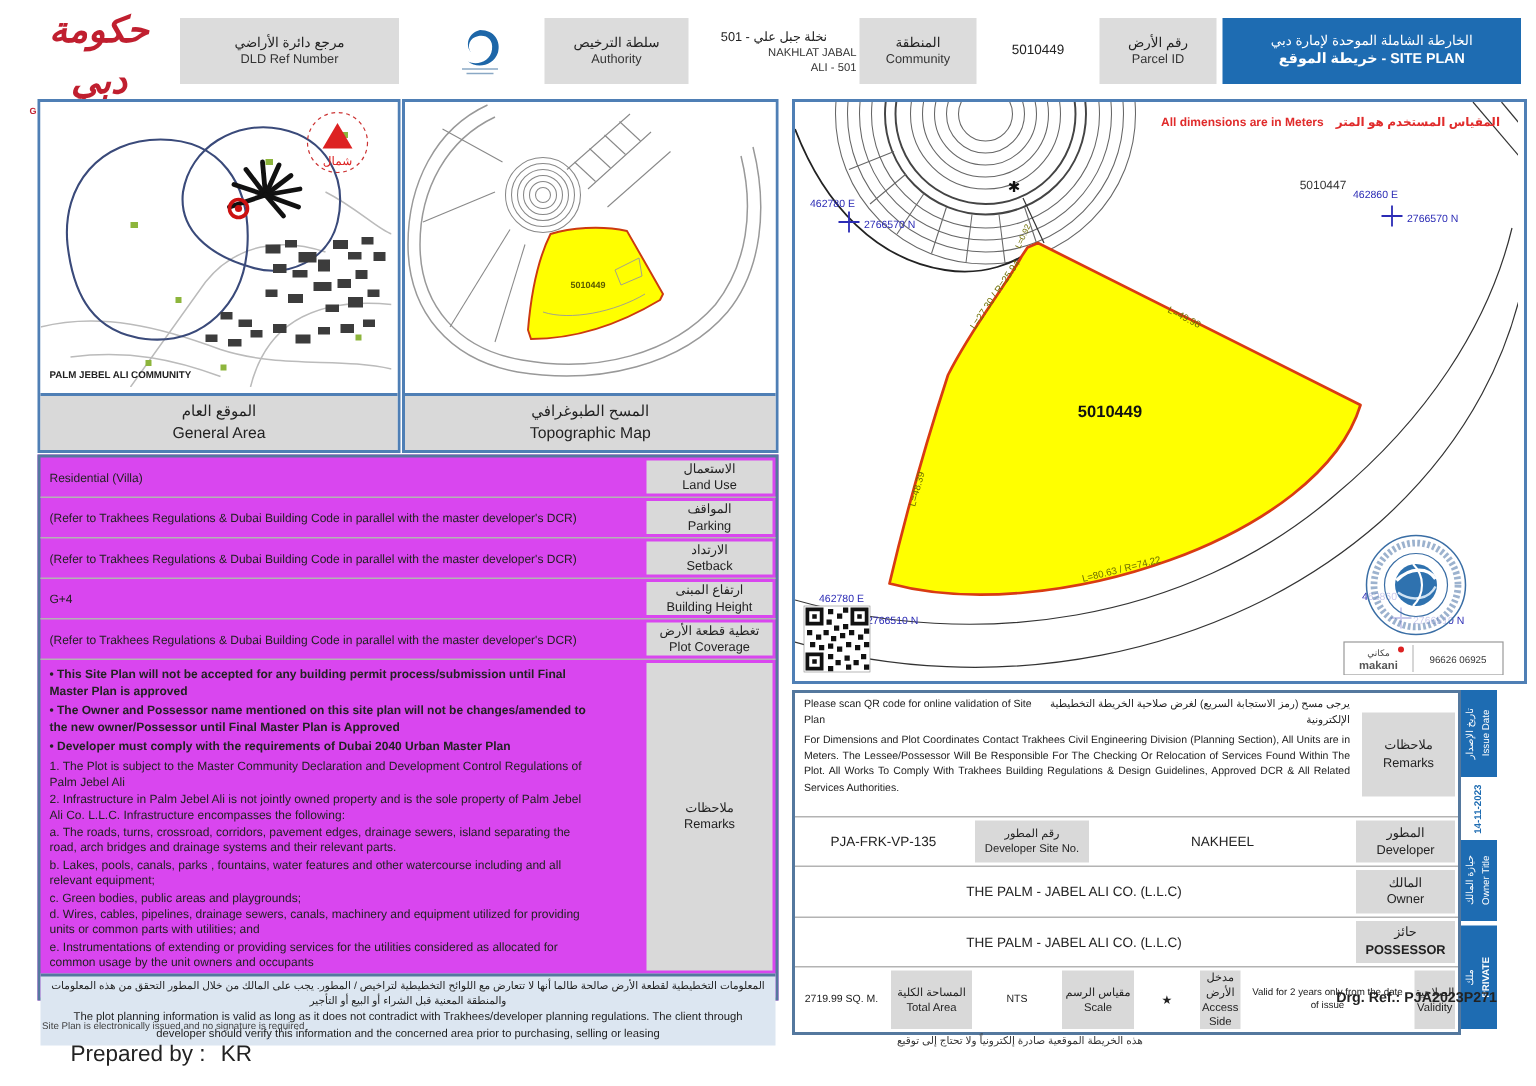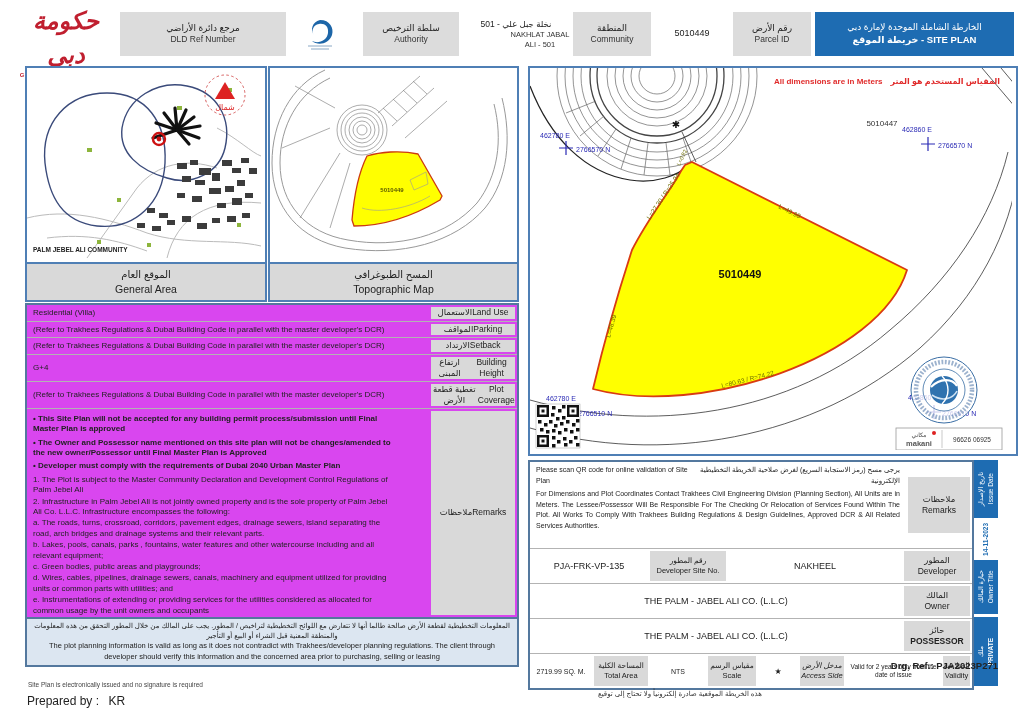--- a/index.html
+++ b/index.html
@@ -17,21 +17,21 @@
   
   .panel{position:absolute;border:2px solid #4f7fb5;background:#fff;display:flex;flex-direction:column;}
   .mapbox{flex:1;overflow:hidden;position:relative;background:#fff;}
   .cap{height:36px;background:#d9d9d9;border-top:2px solid #4f7fb5;display:flex;flex-direction:column;align-items:center;justify-content:center;line-height:1.35;}
   .cap .ar{font-size:10px;}
   .cap .en{font-size:10.5px;}
   
   .dtable{position:absolute;left:25px;top:303px;width:490px;height:360px;border:2px solid #54789e;display:flex;flex-direction:column;background:#d946ef;}
   .drow{display:flex;border-bottom:1px solid #b3b3b3;}
   .dval{flex:1;padding:2px 6px;font-size:8px;display:flex;align-items:center;white-space:nowrap;overflow:hidden;}
-  .dlabel{width:84px;flex:none;background:#d9d9d9;margin:2px;display:flex;flex-direction:row;align-items:center;justify-content:center;text-align:center;line-height:1.3;}
+  .dlabel{width:84px;flex:none;background:#d9d9d9;margin:2px;display:flex;flex-direction:column;align-items:center;justify-content:center;text-align:center;line-height:1.3;}
   .dlabel .ar{font-size:8.5px;}
   .dlabel .en{font-size:8.5px;}
   .remarksbox{flex:1;padding:2px 6px 0 6px;font-size:8px;line-height:1.3;overflow:hidden;display:block;white-space:normal;}
   .remarksbox div{margin:0 0 1px 0;}
   .remarksbox .b{font-weight:bold;margin:3px 0 3px 0;}
   .fband{background:#dce6f1;border-top:2px solid #54789e;padding:2px 6px;font-size:7.5px;text-align:center;line-height:1.45;}
   .tiny{font-size:6.5px;color:#444;}
   
   .rtable{position:absolute;left:528px;top:460px;width:442px;height:226px;border:2px solid #54789e;display:flex;flex-direction:column;background:#fff;}
   .rrow{display:flex;border-bottom:1px solid #b3b3b3;align-items:stretch;}
@@ -52,39 +52,39 @@
 </head>
 <body>
 
 <div id="page">
 
   <div class="abs" style="left:14px;top:4px;width:104px;height:54px;text-align:center;">
     <div style="font-size:24px;color:#c01f2f;font-weight:bold;font-style:italic;line-height:34px;">حكومة دبي</div>
     <div style="font-size:6px;letter-spacing:1px;color:#c01f2f;font-weight:bold;">GOVERNMENT OF DUBAI</div>
   </div>
 
-  <div class="hcell hgray" style="left:120px;width:166px;justify-content:center;">
+  <div class="hcell hgray" style="left:120px;width:146px;justify-content:center;">
     <div class="har" dir="rtl">مرجع دائرة الأراضي</div>
     <div class="hen">DLD Ref Number</div>
   </div>
 
   <div class="hcell" style="left:290px;width:60px;">
     <svg width="40" height="40" viewBox="0 0 40 40">
       <path d="M20 6 C30 6 34 14 32 21 C29 30 18 32 12 27 C18 30 27 27 28 19 C29 12 24 9 19 10 C13 11 11 17 14 21 C10 16 12 8 20 6 Z" fill="#1d66a8"></path>
       <line x1="8" y1="32" x2="32" y2="32" stroke="#8aa8c5" stroke-width="1"></line>
       <line x1="11" y1="35" x2="29" y2="35" stroke="#8aa8c5" stroke-width="1"></line>
     </svg>
   </div>
 
   <div class="hcell hgray" style="left:363px;width:96px;">
     <div class="har" dir="rtl">سلطة الترخيص</div>
     <div class="hen">Authority</div>
   </div>
 
-  <div class="hcell" style="left:461px;width:110px;">
+  <div class="hcell" style="left:461px;width:110px;text-align:right;">
     <div class="har" dir="rtl" style="font-size:8.5px;">نخلة جبل علي - 501</div>
     <div class="hen" style="font-size:7.5px;padding-left:48px;">NAKHLAT JABAL ALI - 501</div>
   </div>
 
   <div class="hcell hgray" style="left:573px;width:78px;">
     <div class="har" dir="rtl">المنطقة</div>
     <div class="hen">Community</div>
   </div>
 
   <div class="hcell" style="left:653px;width:78px;">
@@ -409,21 +409,21 @@
         <div class="en">Remarks</div>
       </div>
     </div>
     <div class="fband">
       <div dir="rtl" style="font-size:7px;">المعلومات التخطيطية لقطعة الأرض صالحة طالما أنها لا تتعارض مع اللوائح التخطيطية لتراخيص / المطور. يجب على المالك من خلال المطور التحقق من هذه المعلومات والمنطقة المعنية قبل الشراء أو البيع أو التأجير</div>
       <div>The plot planning information is valid as long as it does not contradict with Trakhees/developer planning regulations. The client through developer should verify this information and the concerned area prior to purchasing, selling or leasing</div>
     </div>
   </div>
 
   <div class="abs tiny" style="left:28px;top:681px;">Site Plan is electronically issued and no signature is required</div>
-  <div class="abs" style="left:12px;top:694px;font-size:12px;padding-left:15px;">
+  <div class="abs" style="left:32px;top:694px;font-size:15px;padding-left:15px;">
     <span>Prepared by :</span>
     <span style="margin-left:6px;">KR</span>
   </div>
 
   <div class="rtable">
     <div class="rrow" style="height:86px;">
       <div style="flex:1;padding:3px 6px;font-size:7px;line-height:1.5;">
         <div style="display:flex;justify-content:space-between;margin-bottom:3px;">
           <span>Please scan QR code for online validation of Site Plan</span>
           <span dir="rtl">يرجى مسح (رمز الاستجابة السريع) لغرض صلاحية الخريطة التخطيطية الإلكترونية</span>
@@ -466,21 +466,21 @@
       <div class="rgraycell" style="width:54px;">
         <div class="ar" dir="rtl">المساحة الكلية</div>
         <div class="en">Total Area</div>
       </div>
       <div class="rval" style="width:56px;font-size:7px;">NTS</div>
       <div class="rgraycell" style="width:48px;">
         <div class="ar" dir="rtl">مقياس الرسم</div>
         <div class="en">Scale</div>
       </div>
       <div class="rval" style="width:40px;font-size:8px;">★</div>
-      <div class="rgraycell" style="width:44px;font-style:italic;">
+      <div class="rgraycell" style="width:27px;">
         <div class="ar" dir="rtl">مدخل الأرض</div>
         <div class="en">Access Side</div>
       </div>
       <div class="rval" style="flex:1;font-size:6.5px;line-height:1.3;padding:0 3px;">Valid for 2 years only from the date of issue</div>
       <div class="rgraycell" style="width:27px;margin-right:2px;">
         <div class="ar" dir="rtl">الصلاحية</div>
         <div class="en">Validity</div>
       </div>
     </div>
   </div>

